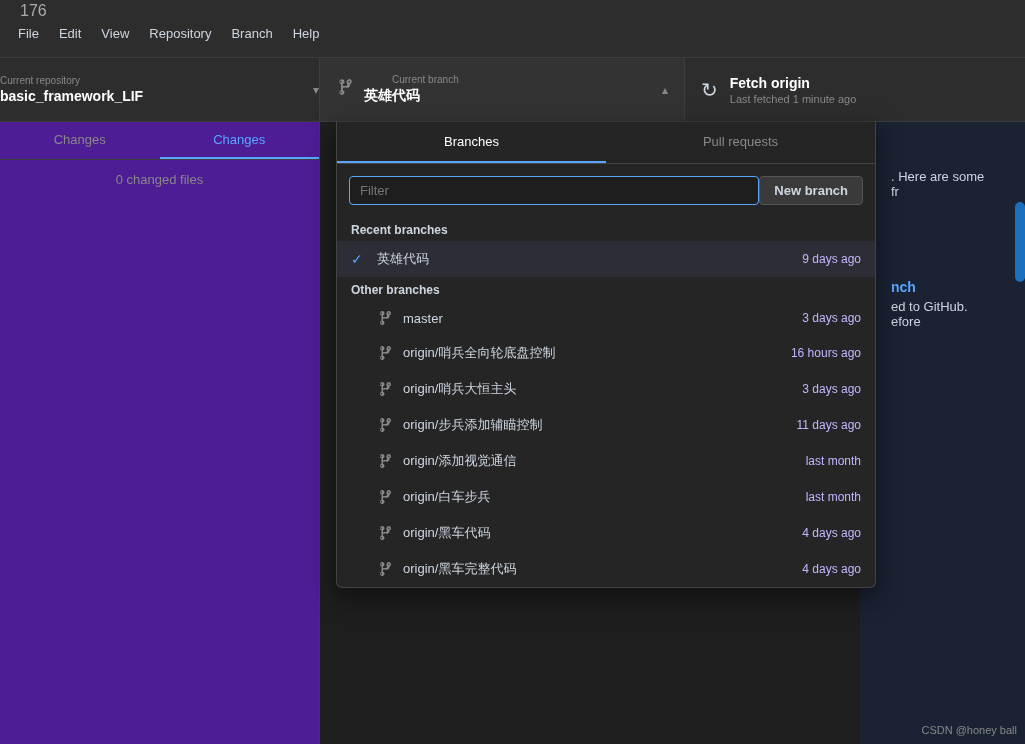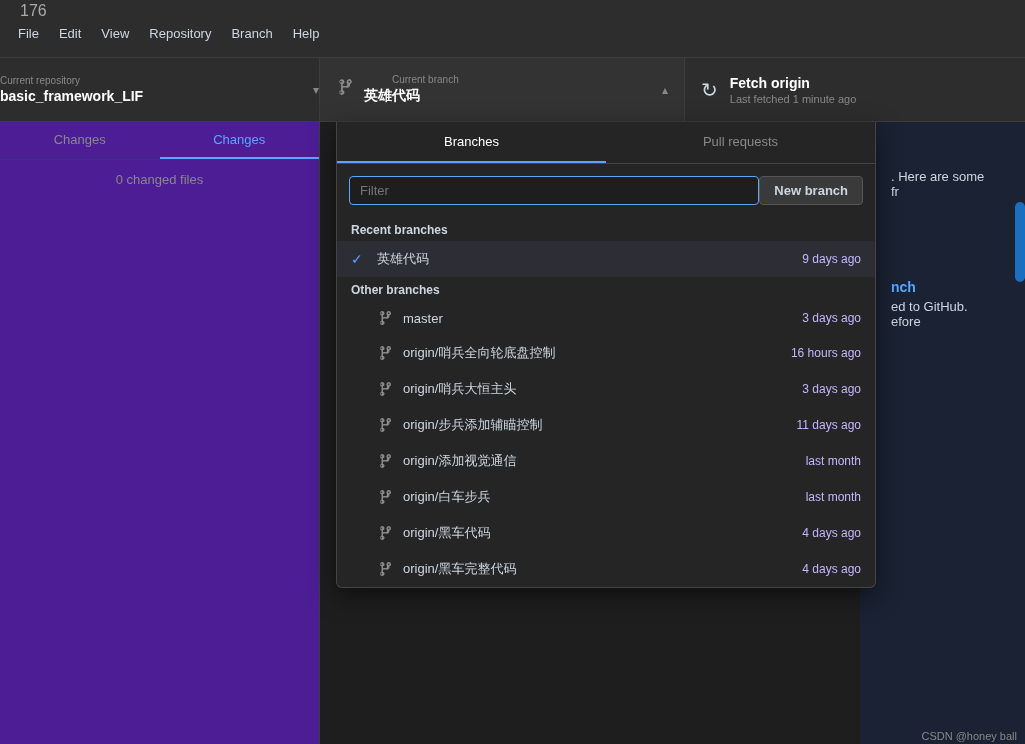--- a/index.html
+++ b/index.html
@@ -314,21 +314,21 @@
       width: 6px;
     }
     .branch-panel-list::-webkit-scrollbar-thumb {
       background: #444;
       border-radius: 3px;
     }
 
     
     .csdn-badge {
       position: absolute;
-      bottom: 2px;
+      bottom: 8px;
       right: 8px;
       font-size: 11px;
       color: #888;
     }
 
     
     .branch-svg {
       display: inline-block;
       width: 16px;
       height: 16px;

